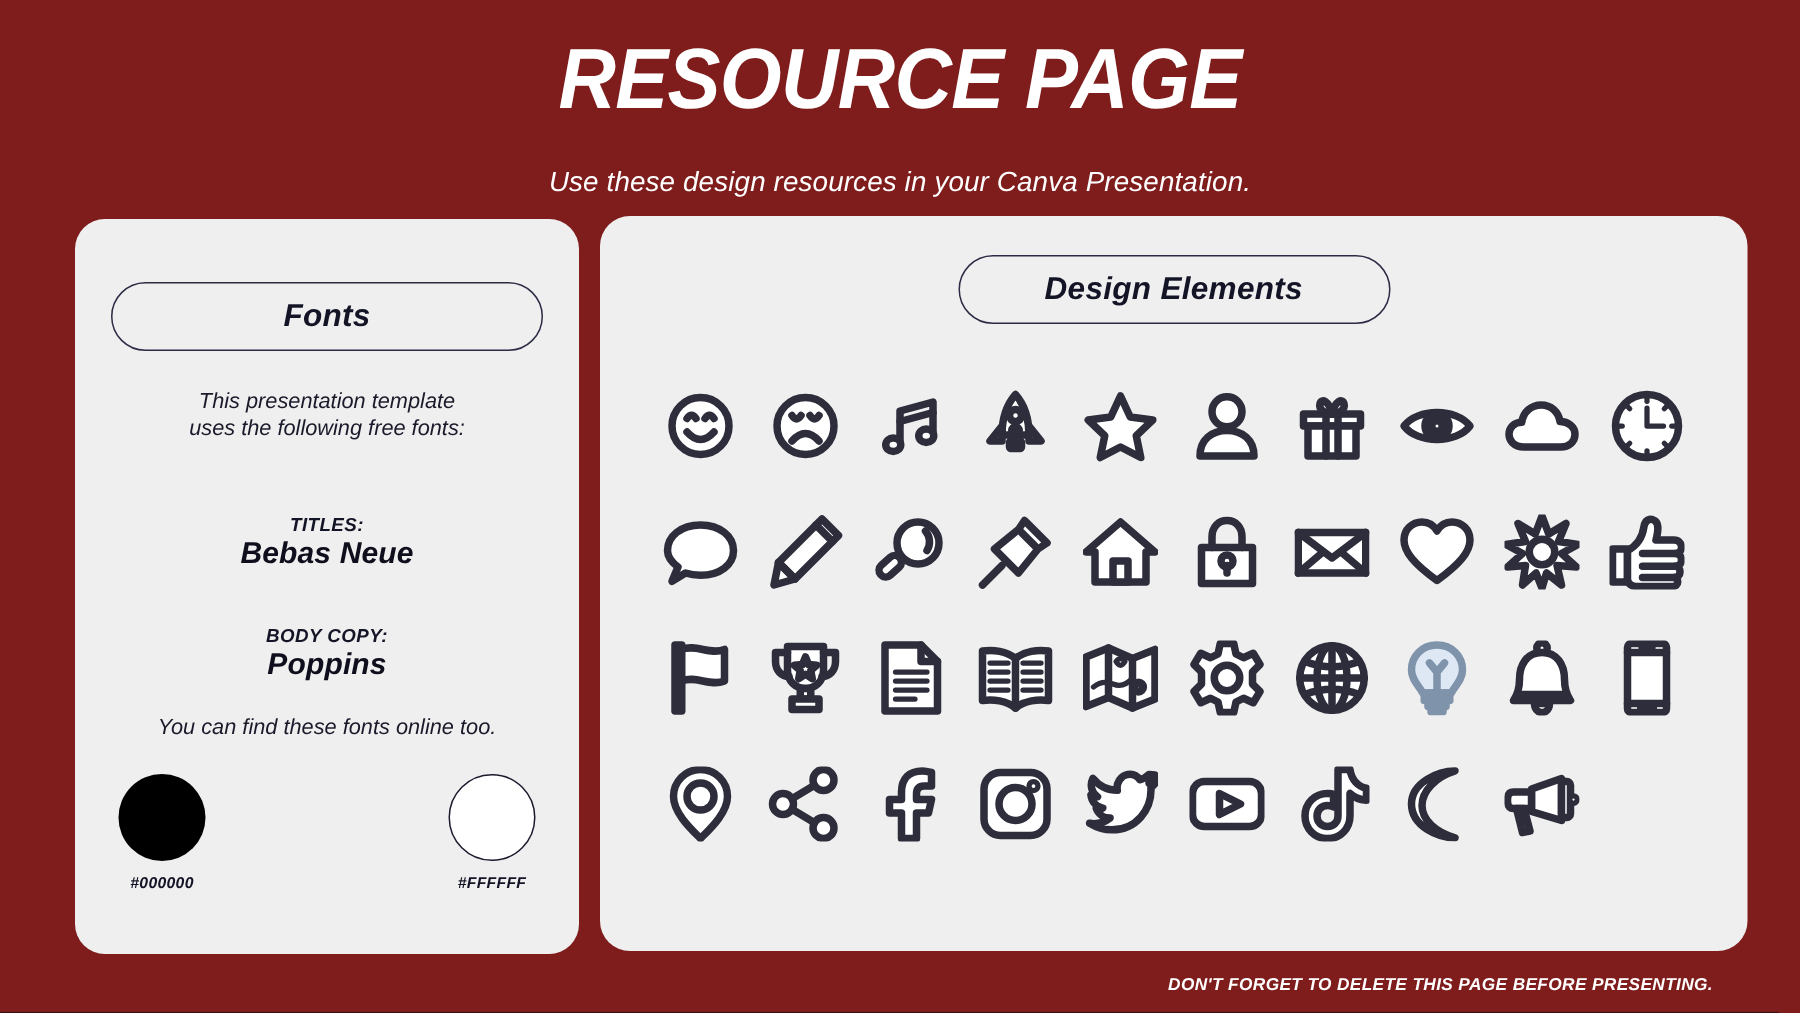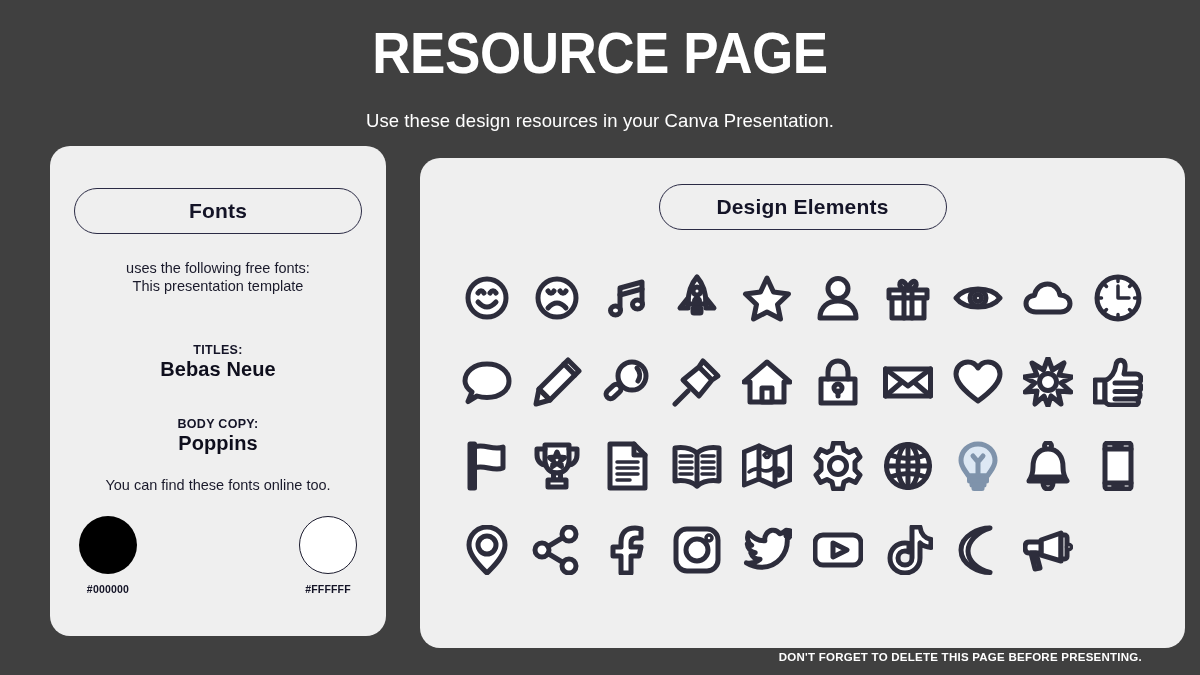--- a/index.html
+++ b/index.html
@@ -9,21 +9,22 @@
     height: 675px;
     background: #000000;
     font-family: "Liberation Sans", sans-serif;
     overflow: hidden;
   }
 
   .slide {
     position: relative;
     width: 1200px;
     height: 675px;
-    background: #404040;
+    background: #7f1d1d;
+    font-style: italic;
   }
 
   
   .header {
     position: absolute;
     top: 22px;
     left: 0;
     width: 1200px;
     text-align: center;
   }
@@ -58,25 +59,24 @@
   .panel-fonts {
     left: 50px;
     top: 146px;
     width: 336px;
     height: 490px;
     padding: 42px 24px 22px 24px;
   }
 
   .panel-elements {
     left: 400px;
-    top: 158px;
+    top: 144px;
     width: 765px;
     height: 490px;
     padding: 26px 20px 22px 20px;
-    margin-left: 20px;
   }
 
   
   .pill {
     border: 1.4px solid #2b2b45;
     border-radius: 26px;
     background: #efefef;
     text-align: center;
     font-size: 21px;
     font-weight: 700;
@@ -208,22 +208,22 @@
   <div class="header">
     <div class="page-title">RESOURCE PAGE</div>
     <div class="page-subtitle">Use these design resources in your Canva Presentation.</div>
   </div>
 
   <div class="panel panel-fonts">
 
     <div class="pill pill-fonts">Fonts</div>
 
     <div class="fonts-intro">
+      <div>This presentation template</div>
       <div>uses the following free fonts:</div>
-      <div>This presentation template</div>
     </div>
 
     <div class="font-block titles">
       <div class="font-label">TITLES:</div>
       <div class="font-name">Bebas Neue</div>
     </div>
 
     <div class="font-block body">
       <div class="font-label">BODY COPY:</div>
       <div class="font-name">Poppins</div>

